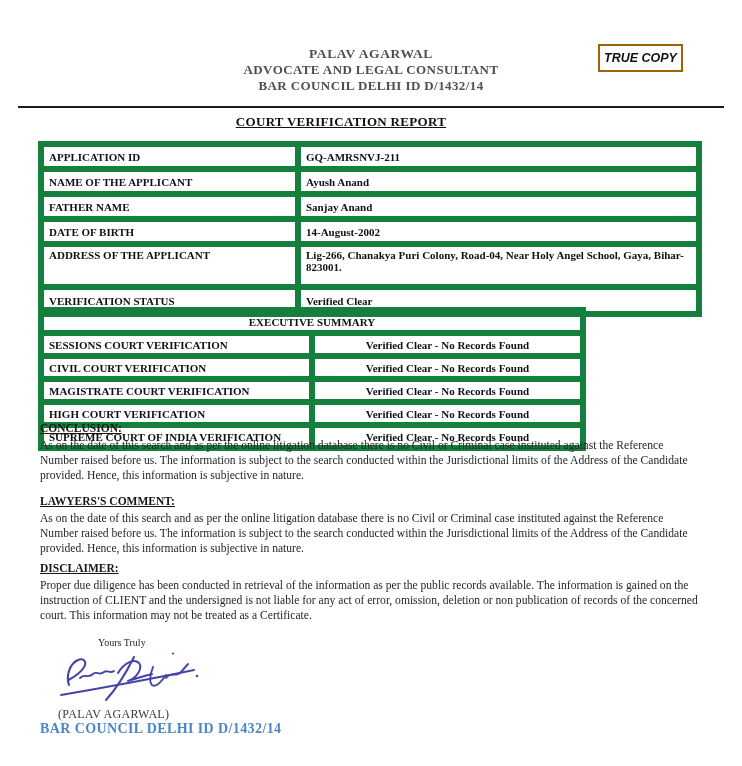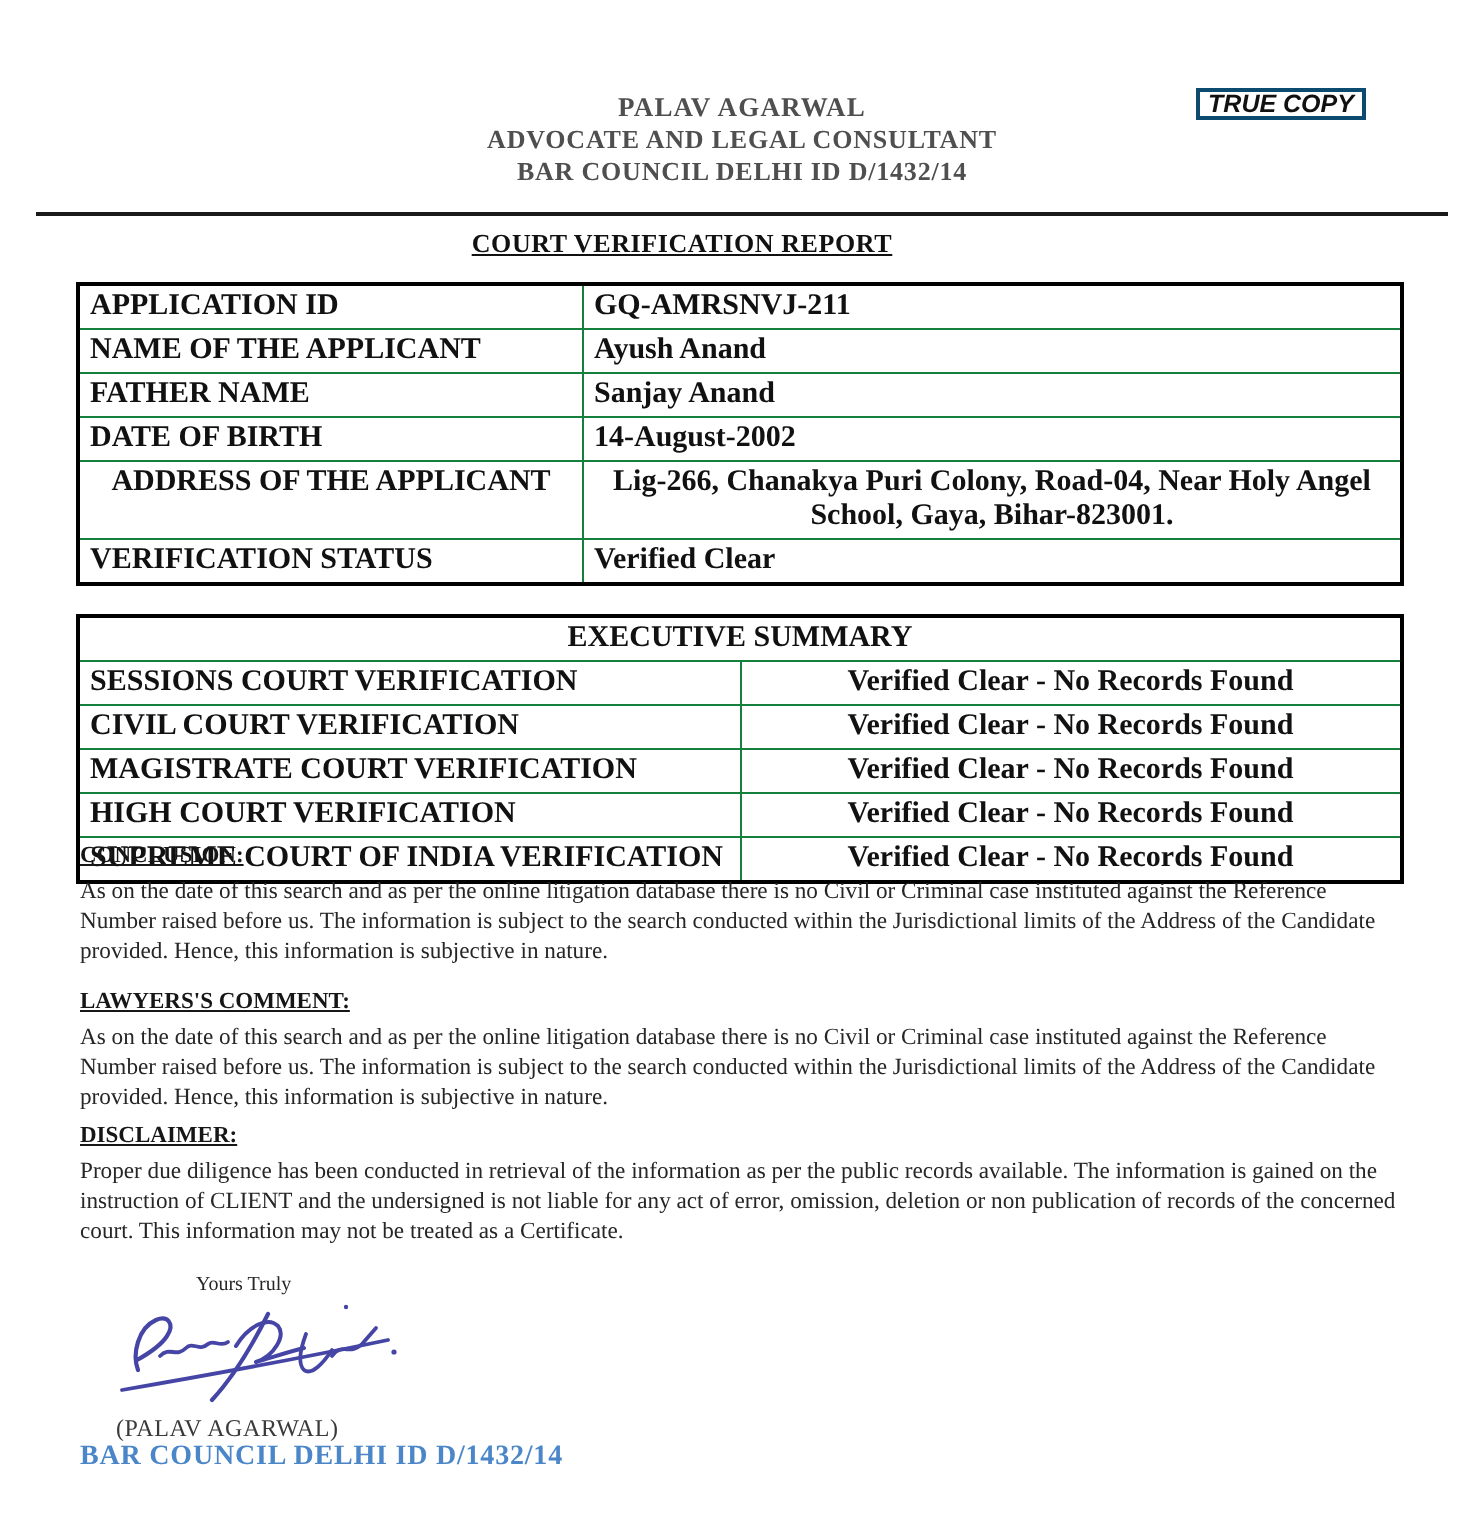--- a/index.html
+++ b/index.html
@@ -1,21 +1,21 @@
 <!DOCTYPE html>
 <html><head>
 <meta charset="utf-8">
 <style>
   html,body{margin:0;padding:0;background:#ffffff;}
   .page{position:relative;width:742px;height:766px;background:#ffffff;
         font-family:"Liberation Serif",serif;color:#1c1c1c;overflow:hidden;}
 
   
-  .truecopy{position:absolute;top:44px;left:598px;width:85px;height:16px;
-            box-sizing:border-box;border:2px solid #0c4a6e;background:#fff;
+  .truecopy{position:absolute;top:44px;left:598px;width:85px;height:28px;
+            box-sizing:border-box;border:2px solid #a16207;background:#fff;
             display:flex;align-items:center;justify-content:center;
             font-family:"Liberation Sans",sans-serif;font-weight:bold;font-style:italic;
             font-size:12.5px;color:#111;}
 
   
   .lhead{position:absolute;top:46px;left:0;width:742px;text-align:center;
          color:#4f4f4f;font-weight:bold;}
   .lhead .l1{font-size:13.5px;line-height:16px;letter-spacing:.6px;}
   .lhead .l2{font-size:13px;line-height:16px;letter-spacing:.4px;}
   .lhead .l3{font-size:13px;line-height:16px;letter-spacing:.4px;}
@@ -23,27 +23,27 @@
   .rule{position:absolute;top:106px;left:18px;width:706px;height:0;
         border-top:2px solid #1a1a1a;}
 
   .title{position:absolute;top:114px;left:0;width:682px;text-align:center;
          font-weight:bold;font-size:13px;color:#111;
          text-decoration:underline;letter-spacing:.3px;}
 
   
   table{border-collapse:collapse;table-layout:fixed;}
   .t1{position:absolute;top:141px;left:38px;width:664px;border:2px solid #000;}
-  .t2{position:absolute;top:307px;left:38px;width:664px;border:2px solid #000;}
-  .t1 td,.t2 td{border:1px solid #15803d;font-size:15px;font-weight:bold;
+  .t2{position:absolute;top:307px;left:38px;width:548px;border:2px solid #000;}
+  .t1 td,.t2 td{border:6px solid #15803d;font-size:11px;font-weight:bold;
                 color:#111;padding:2px 5px;vertical-align:middle;overflow:hidden;}
   .t1 .lab{width:241px;}
   .t2 .lab{width:241px;}
   .t1 tr.std td{height:15px;}
-  .t1 tr.tall td{height:33px;vertical-align:top;text-align:center;}
+  .t1 tr.tall td{height:33px;vertical-align:top;}
   .t1 tr.med td{height:17px;}
   .t2 td{height:13px;}
   .t2 .es-head{text-align:center;}
   .t2 .val{text-align:center;}
 
   
   .section{position:absolute;left:40px;width:662px;}
   .sec-h{font-weight:bold;font-size:11.5px;text-decoration:underline;
          color:#161616;margin:0 0 4px 0;}
   .sec-p{margin:0;font-size:11.6px;line-height:15px;color:#262626;text-align:left;}

